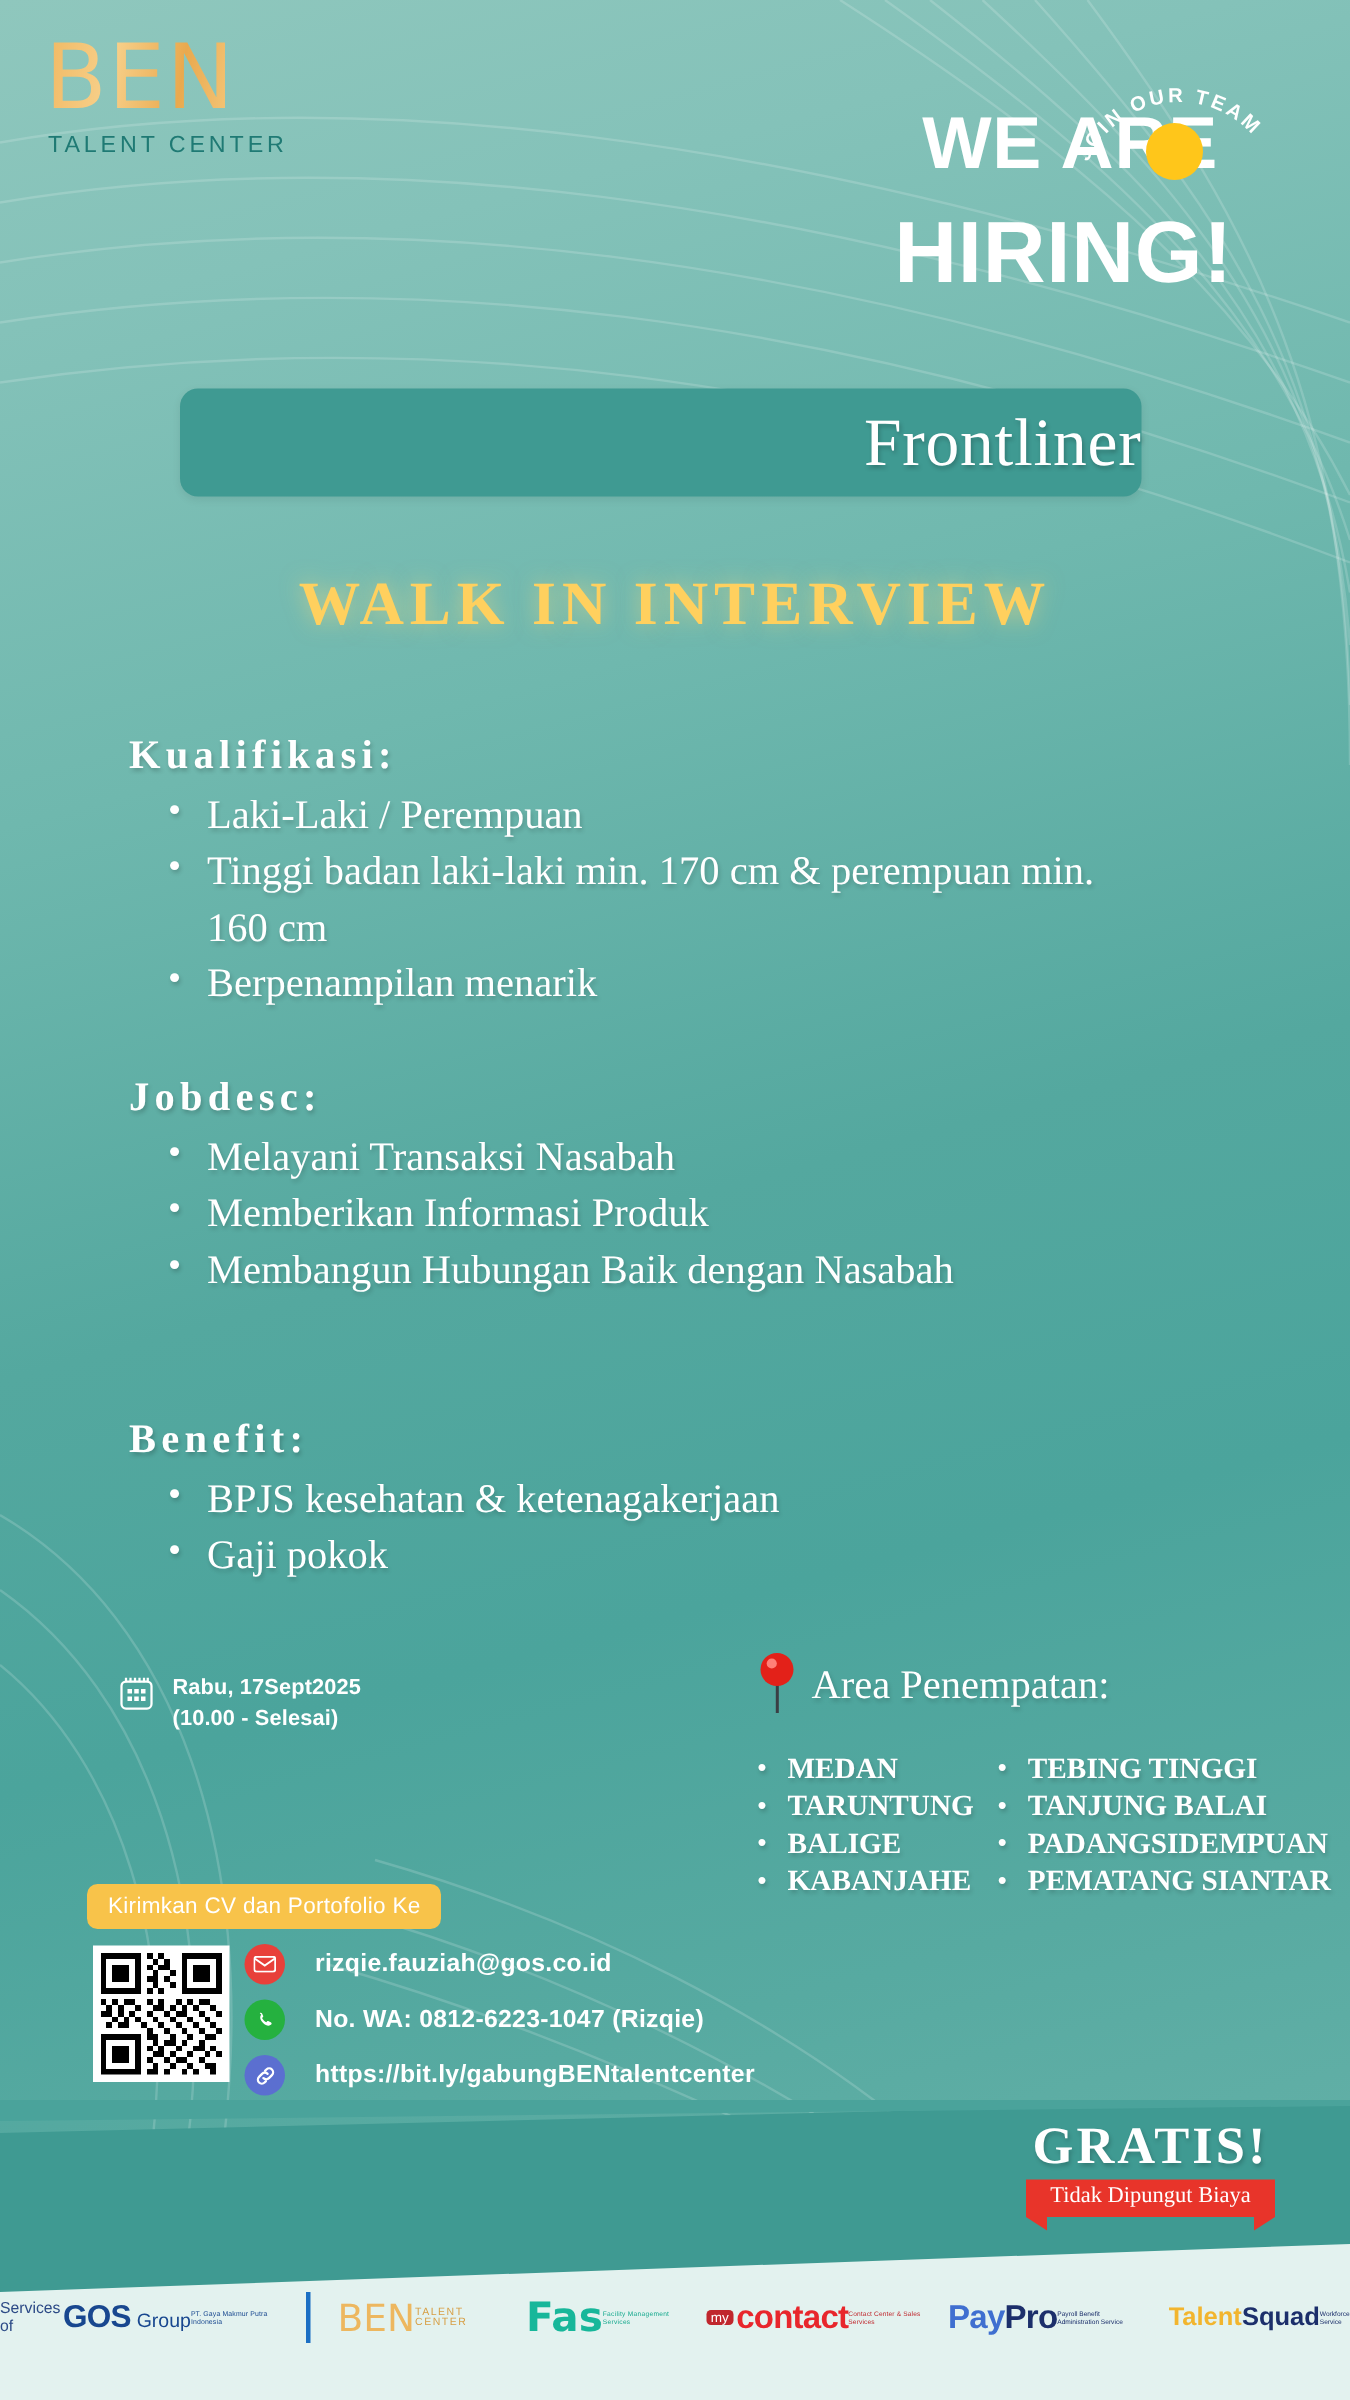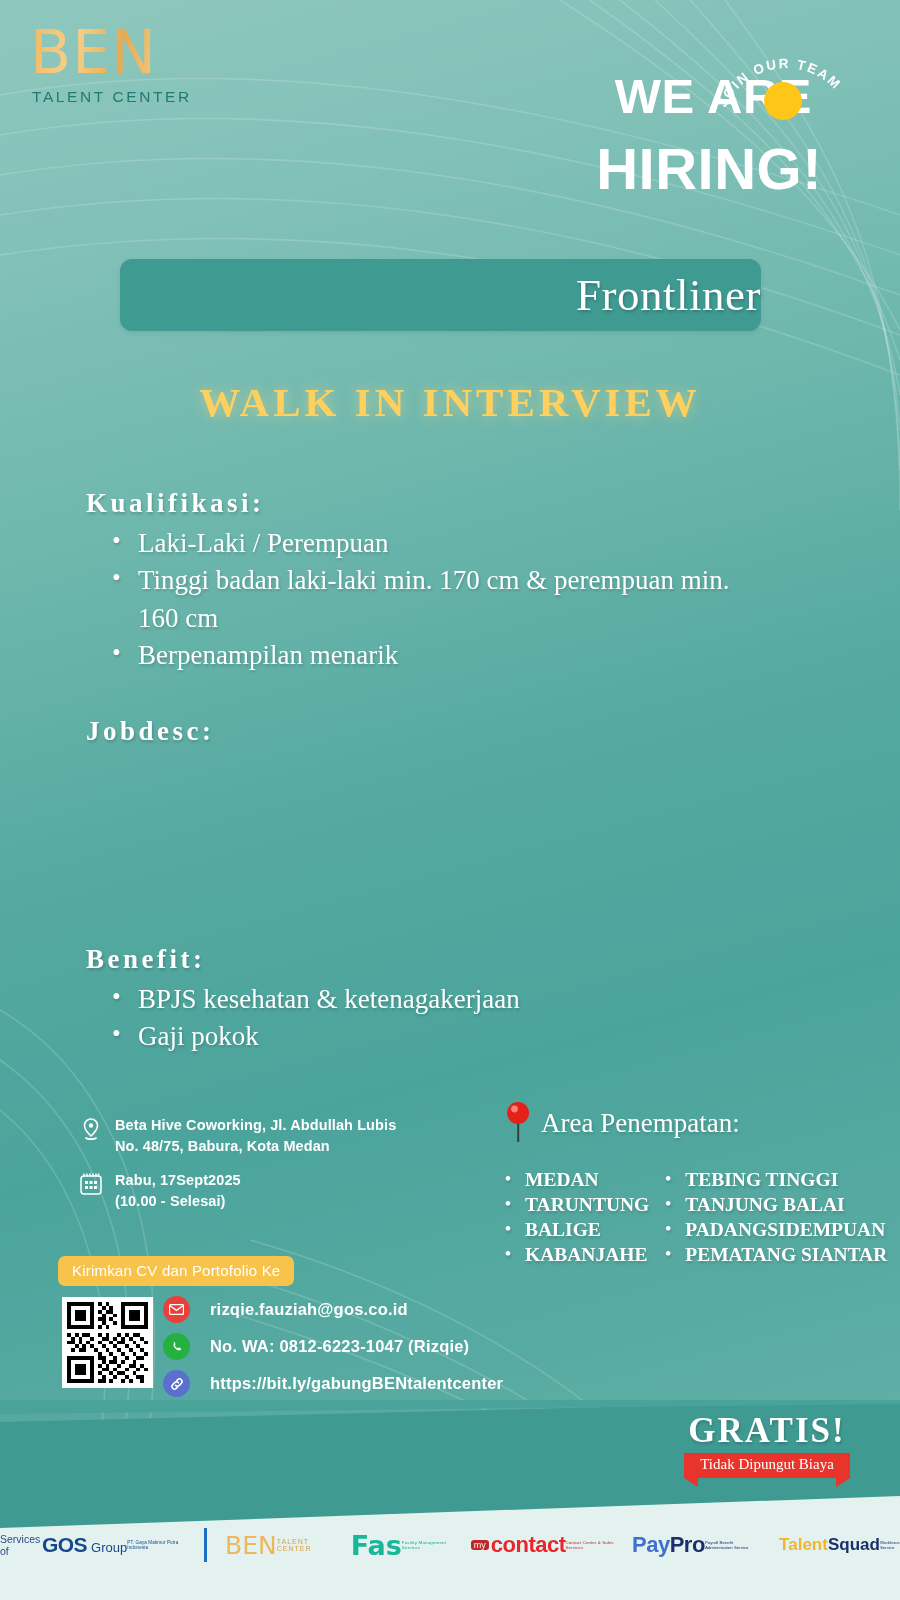--- a/index.html
+++ b/index.html
@@ -247,44 +247,36 @@
     <div class="sec-head">Kualifikasi:</div>
     <ul class="sec-list">
       <li>Laki-Laki / Perempuan</li>
       <li>Tinggi badan laki-laki min. 170 cm &amp; perempuan min. 160 cm</li>
       <li>Berpenampilan menarik</li>
     </ul>
   </div>
 
   <div class="section" id="jobdesc">
     <div class="sec-head">Jobdesc:</div>
+    <ul class="sec-list">
+      <li>Melayani Transaksi Nasabah</li>
+      <li>Memberikan Informasi Produk</li>
+      <li>Membangun Hubungan Baik dengan Nasabah</li>
+    </ul>
   </div>
 
   <div class="section" id="benefit">
     <div class="sec-head">Benefit:</div>
     <ul class="sec-list">
       <li>BPJS kesehatan &amp; ketenagakerjaan</li>
       <li>Gaji pokok</li>
     </ul>
   </div>
 
   <div class="venue">
-    <div class="venue-row">
-      <span class="ico">
-        <svg width="26" height="28" viewBox="0 0 26 28" fill="none" stroke="#ffffff" stroke-width="1.6">
-          <path d="M13 4 a6.5 6.5 0 0 1 6.5 6.5 c0 4.4 -6.5 10.5 -6.5 10.5 s-6.5 -6.1 -6.5 -10.5 A6.5 6.5 0 0 1 13 4z"></path>
-          <circle cx="13" cy="10.5" r="2.2" fill="#ffffff" stroke="none"></circle>
-          <path d="M7.5 22.5 c1.5 2.2 9.5 2.2 11 0"></path>
-        </svg>
-      </span>
-      <span class="txt">
-        <span>Beta Hive Coworking, Jl. Abdullah Lubis</span><br>
-        <span>No. 48/75, Babura, Kota Medan</span>
-      </span>
-    </div>
     <div class="venue-row">
       <span class="ico">
         <svg width="26" height="28" viewBox="0 0 26 28" fill="none" stroke="#ffffff" stroke-width="1.5">
           <rect x="3" y="6" width="20" height="18" rx="3"></rect>
           <path d="M6 3.5v3M9 3.5v3M12 3.5v3M15 3.5v3M18 3.5v3M20.5 3.5v3"></path>
           <rect x="7" y="11" width="3" height="3" fill="#ffffff" stroke="none"></rect>
           <rect x="11.5" y="11" width="3" height="3" fill="#ffffff" stroke="none"></rect>
           <rect x="16" y="11" width="3" height="3" fill="#ffffff" stroke="none"></rect>
           <rect x="7" y="16" width="3" height="3" fill="#ffffff" stroke="none"></rect>
           <rect x="11.5" y="16" width="3" height="3" fill="#ffffff" stroke="none"></rect>

